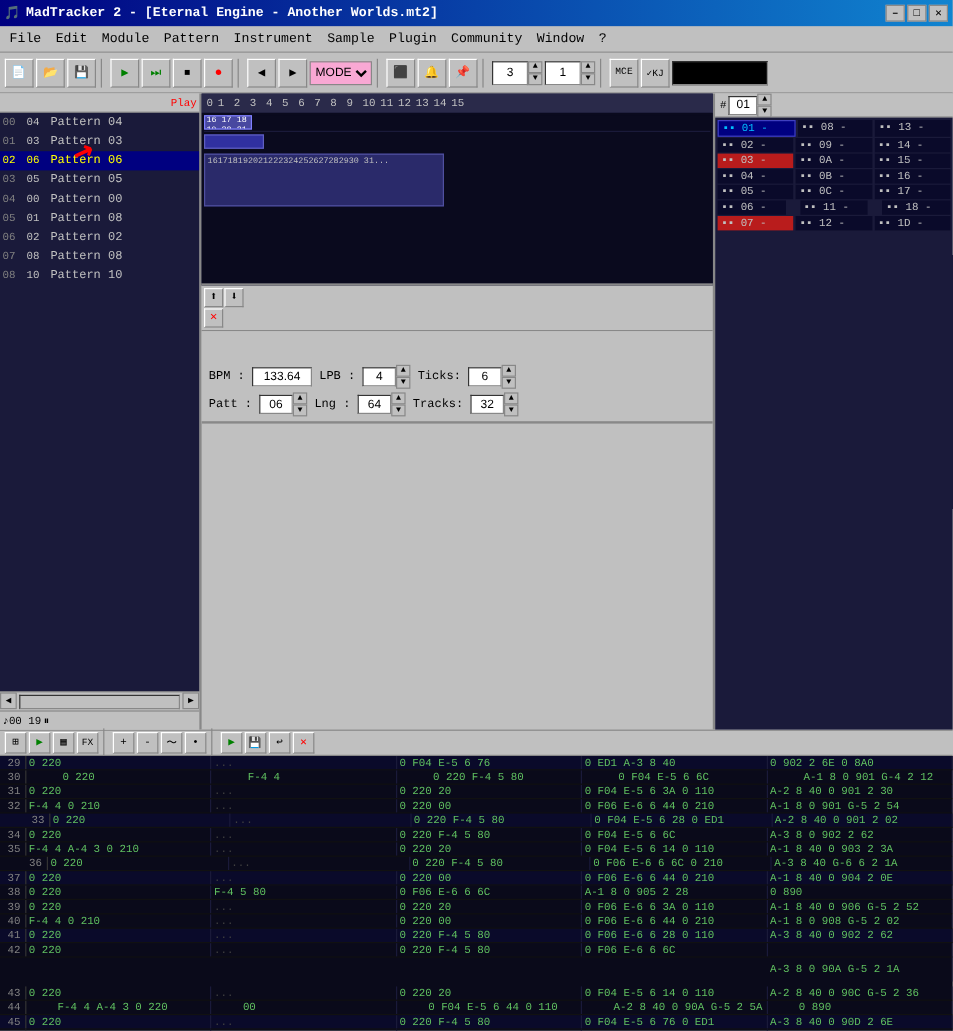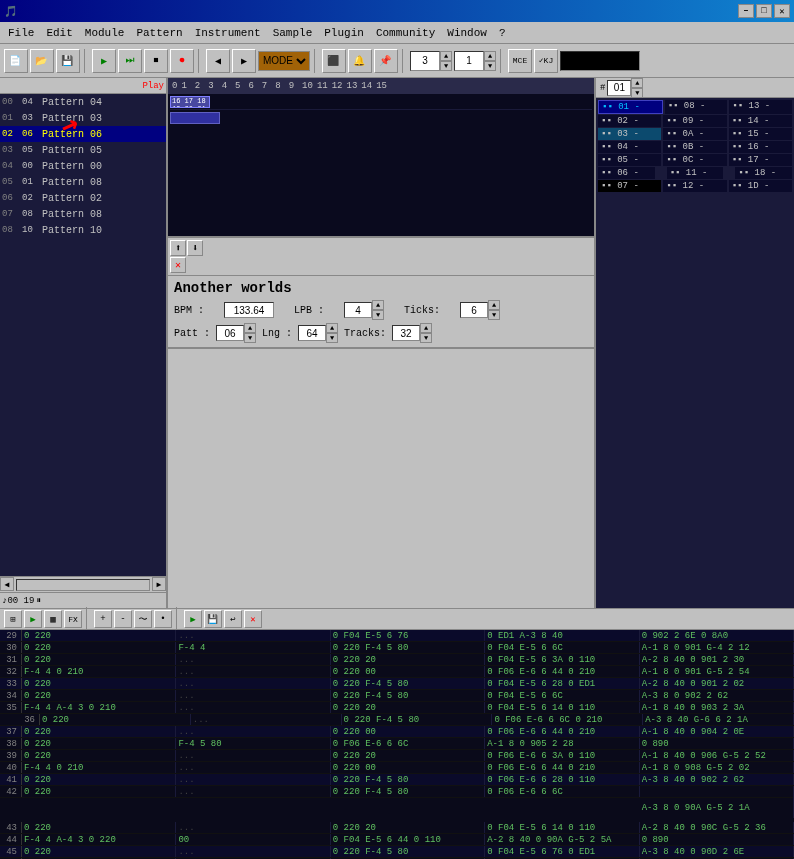--- a/index.html
+++ b/index.html
@@ -73,21 +73,21 @@
     .tb-separator { width: 4px; height: 24px; border-left: 1px solid #888; margin: 0 2px; }
     .tb-input {
       background: #000;
       color: #fff;
       border: 1px inset #888;
       height: 20px;
       font-size: 10px;
       padding: 0 2px;
     }
     .tb-dropdown {
-      background: #a16207;
+      background: #f9a8d4;
       border: 1px solid #888;
       height: 20px;
       font-size: 10px;
     }
     .spin-box {
       display: flex;
       align-items: center;
     }
     .spin-input {
       background: white;
@@ -208,20 +208,21 @@
       cursor: pointer;
       color: black;
     }
   </style>
 </head>
 <body>
 
 <div class="title-bar">
   <div class="title-bar-left">
     <span>🎵</span>
+    <span>MadTracker 2 - [Eternal Engine - Another Worlds.mt2]</span>
   </div>
   <div class="title-bar-right">
     <div class="title-btn">–</div>
     <div class="title-btn">□</div>
     <div class="title-btn">✕</div>
   </div>
 </div>
 
 <div class="menu-bar">
   <span class="menu-item">File</span>
@@ -375,40 +376,42 @@
       <div style="flex:1; position:relative; overflow:hidden; background:#0a0a1e;">
 
         <div style="position:absolute; top:2px; left:2px; right:2px; height:120px; background:#0a0a1e;">
 
           <div style="position:relative; height:14px; margin-bottom:2px; border-bottom:1px solid #1a1a3a;">
             <div style="position:absolute; left:0; width:40px; height:12px; background:#4848a0; border:1px solid #8080ff; font-size:7px; color:#fff; padding:0 1px; overflow:hidden;">16 17 18 19 20 21 22 23 24 25 26 27 28 29 30 31</div>
           </div>
           <div style="position:relative; height:14px; margin-bottom:2px;">
             <div style="position:absolute; left:0; width:50px; height:12px; background:#3030a0; border:1px solid #6060c0; font-size:7px; color:#fff; padding:0 1px; overflow:hidden;"></div>
           </div>
+          <div style="position:relative; height:50px;">
+            <div style="position:absolute; left:0; width:200px; height:44px; background:#2a2a6a; border:1px solid #5050a0; font-size:7px; color:#c0c0c0; padding:2px; overflow:hidden;">161718192021222324252627282930 31...</div>
+          </div>
         </div>
       </div>
     </div>
 
     <div style="display:flex; background:#c0c0c0; border-bottom:1px solid #888;">
       <div style="width:168px; display:flex; flex-direction:column; gap:1px; padding:2px;">
         <div style="display:flex; gap:1px;">
 
           <div class="small-btn" style="font-size:10px;">⬆</div>
           <div class="small-btn" style="font-size:10px;">⬇</div>
         </div>
         <div style="display:flex; gap:1px;">
           <div class="small-btn" style="font-size:10px; color:red;">✕</div>
         </div>
       </div>
     </div>
 
     <div style="background:#c0c0c0; padding:4px 6px; border-bottom:2px solid #888;">
-      <div class="song-title">Another worlds</div>
-      <div style="display:flex; gap:20px; align-items:center; font-size:10px; margin-bottom:3px;">
+      <div style="display:flex; gap:6px; align-items:center; font-size:10px; margin-bottom:3px;margin-top:24px;">
         <span>BPM :</span>
         <input class="param-input" type="text" style="width: 50px;" value="133.64">
         <span>LPB :</span>
         <div class="spin-box">
           <input class="param-input-sm" type="text" value="4" style="">
           <div class="spin-btns">
             <div class="spin-btn">▲</div>
             <div class="spin-btn">▼</div>
           </div>
         </div>
@@ -470,41 +473,41 @@
         <div style="flex:1; background:#000080; color:#00c0ff; font-size:9px; padding:1px 3px; border:1px solid #4040c0;">▪▪ 01 -</div>
         <div style="flex:1; color:#c0c0c0; font-size:9px; padding:1px 3px; background:#0a0a2a;">▪▪ 08 -</div>
         <div style="flex:1; color:#c0c0c0; font-size:9px; padding:1px 3px; background:#0a0a2a;">▪▪ 13 -</div>
       </div>
       <div style="display:flex; gap:2px; margin-bottom:1px;">
         <div style="flex:1; color:#c0c0c0; font-size:9px; padding:1px 3px; background:#0a0a2a;">▪▪ 02 -</div>
         <div style="flex:1; color:#c0c0c0; font-size:9px; padding:1px 3px; background:#0a0a2a;">▪▪ 09 -</div>
         <div style="flex:1; color:#c0c0c0; font-size:9px; padding:1px 3px; background:#0a0a2a;">▪▪ 14 -</div>
       </div>
       <div style="display:flex; gap:2px; margin-bottom:1px;">
-        <div style="flex:1; color:#c0c0c0; font-size:9px; padding:1px 3px; background:#0c4a6e;">▪▪ 03 -</div>
+        <div style="flex:1; color:#c0c0c0; font-size:9px; padding:1px 3px; background:#b91c1c;">▪▪ 03 -</div>
         <div style="flex:1; color:#c0c0c0; font-size:9px; padding:1px 3px; background:#0a0a2a;">▪▪ 0A -</div>
         <div style="flex:1; color:#c0c0c0; font-size:9px; padding:1px 3px; background:#0a0a2a;">▪▪ 15 -</div>
       </div>
       <div style="display:flex; gap:2px; margin-bottom:1px;">
         <div style="flex:1; color:#c0c0c0; font-size:9px; padding:1px 3px; background:#0a0a2a;">▪▪ 04 -</div>
         <div style="flex:1; color:#c0c0c0; font-size:9px; padding:1px 3px; background:#0a0a2a;">▪▪ 0B -</div>
         <div style="flex:1; color:#c0c0c0; font-size:9px; padding:1px 3px; background:#0a0a2a;">▪▪ 16 -</div>
       </div>
       <div style="display:flex; gap:2px; margin-bottom:1px;">
         <div style="flex:1; color:#c0c0c0; font-size:9px; padding:1px 3px; background:#0a0a2a;">▪▪ 05 -</div>
         <div style="flex:1; color:#c0c0c0; font-size:9px; padding:1px 3px; background:#0a0a2a;">▪▪ 0C -</div>
         <div style="flex:1; color:#c0c0c0; font-size:9px; padding:1px 3px; background:#0a0a2a;">▪▪ 17 -</div>
       </div>
       <div style="display:flex; gap:12px; margin-bottom:1px;">
         <div style="flex:1; color:#c0c0c0; font-size:9px; padding:1px 3px; background:#0a0a2a;">▪▪ 06 -</div>
         <div style="flex:1; color:#c0c0c0; font-size:9px; padding:1px 3px; background:#0a0a2a;">▪▪ 11 -</div>
         <div style="flex:1; color:#c0c0c0; font-size:9px; padding:1px 3px; background:#0a0a2a;">▪▪ 18 -</div>
       </div>
       <div style="display:flex; gap:2px; margin-bottom:1px;">
-        <div style="flex:1; color:#c0c0c0; font-size:9px; padding:1px 3px; background:#000000;">▪▪ 07 -</div>
+        <div style="flex:1; color:#c0c0c0; font-size:9px; padding:1px 3px; background:#b91c1c;">▪▪ 07 -</div>
         <div style="flex:1; color:#c0c0c0; font-size:9px; padding:1px 3px; background:#0a0a2a;">▪▪ 12 -</div>
         <div style="flex:1; color:#c0c0c0; font-size:9px; padding:1px 3px; background:#0a0a2a;">▪▪ 1D -</div>
       </div>
     </div>
   </div>
 
 </div>
 
 <div class="bottom-toolbar">
   <div class="bt-btn">⊞</div>
@@ -530,21 +533,21 @@
 
     <div id="pattern-rows">
         <div style="display: flex; height: 12px; border-bottom: 1px solid rgb(17, 17, 17); background: rgb(10, 10, 42);">
           <div style="width: 22px; text-align: right; padding-right: 4px; color: rgb(128, 128, 128); font-size: 9px; border-right: 1px solid rgb(51, 51, 51); flex-shrink: 0; line-height: 12px;">29</div>
           <div style="flex: 1 1 0%; padding: 0px 2px; border-right: 1px solid rgb(26, 26, 58); font-size: 9px; white-space: nowrap; overflow: hidden; line-height: 12px; color: rgb(96, 192, 96);"> 0 220</div>
           <div style="flex: 1 1 0%; padding: 0px 2px; border-right: 1px solid rgb(26, 26, 58); font-size: 9px; white-space: nowrap; overflow: hidden; line-height: 12px; color: rgb(64, 64, 64);">...</div>
           <div style="flex: 1 1 0%; padding: 0px 2px; border-right: 1px solid rgb(26, 26, 58); font-size: 9px; white-space: nowrap; overflow: hidden; line-height: 12px; color: rgb(96, 192, 96);"> 0 F04 E-5 6 76</div>
           <div style="flex: 1 1 0%; padding: 0px 2px; border-right: 1px solid rgb(26, 26, 58); font-size: 9px; white-space: nowrap; overflow: hidden; line-height: 12px; color: rgb(96, 192, 96);"> 0 ED1 A-3 8 40</div>
           <div style="flex: 1 1 0%; padding: 0px 2px; border-right: 1px solid rgb(26, 26, 58); font-size: 9px; white-space: nowrap; overflow: hidden; line-height: 12px; color: rgb(96, 192, 96);"> 0 902 2 6E  0 8A0</div>
         </div>
-        <div style="display: flex; height: 12px; border-bottom: 1px solid rgb(17, 17, 17);">
+        <div style="display: flex; height: 12px; border-bottom: 1px solid rgb(17, 17, 17); gap: 28px;">
           <div style="width: 22px; text-align: right; padding-right: 4px; color: rgb(128, 128, 128); font-size: 9px; border-right: 1px solid rgb(51, 51, 51); flex-shrink: 0; line-height: 12px;">30</div>
           <div style="flex: 1 1 0%; padding: 0px 2px; border-right: 1px solid rgb(26, 26, 58); font-size: 9px; white-space: nowrap; overflow: hidden; line-height: 12px; color: rgb(96, 192, 96);"> 0 220</div>
           <div style="flex: 1 1 0%; padding: 0px 2px; border-right: 1px solid rgb(26, 26, 58); font-size: 9px; white-space: nowrap; overflow: hidden; line-height: 12px; color: rgb(96, 192, 96);">F-4 4</div>
           <div style="flex: 1 1 0%; padding: 0px 2px; border-right: 1px solid rgb(26, 26, 58); font-size: 9px; white-space: nowrap; overflow: hidden; line-height: 12px; color: rgb(96, 192, 96);"> 0 220 F-4 5 80</div>
           <div style="flex: 1 1 0%; padding: 0px 2px; border-right: 1px solid rgb(26, 26, 58); font-size: 9px; white-space: nowrap; overflow: hidden; line-height: 12px; color: rgb(96, 192, 96);"> 0 F04 E-5 6 6C</div>
           <div style="flex: 1 1 0%; padding: 0px 2px; border-right: 1px solid rgb(26, 26, 58); font-size: 9px; white-space: nowrap; overflow: hidden; line-height: 12px; color: rgb(96, 192, 96);">A-1 8  0 901 G-4 2 12</div>
         </div>
         <div style="display: flex; height: 12px; border-bottom: 1px solid rgb(17, 17, 17);">
           <div style="width: 22px; text-align: right; padding-right: 4px; color: rgb(128, 128, 128); font-size: 9px; border-right: 1px solid rgb(51, 51, 51); flex-shrink: 0; line-height: 12px;">31</div>
           <div style="flex: 1 1 0%; padding: 0px 2px; border-right: 1px solid rgb(26, 26, 58); font-size: 9px; white-space: nowrap; overflow: hidden; line-height: 12px; color: rgb(96, 192, 96);"> 0 220</div>
@@ -555,21 +558,21 @@
         </div>
         <div style="display: flex; height: 12px; border-bottom: 1px solid rgb(17, 17, 17);">
           <div style="width: 22px; text-align: right; padding-right: 4px; color: rgb(128, 128, 128); font-size: 9px; border-right: 1px solid rgb(51, 51, 51); flex-shrink: 0; line-height: 12px;">32</div>
           <div style="flex: 1 1 0%; padding: 0px 2px; border-right: 1px solid rgb(26, 26, 58); font-size: 9px; white-space: nowrap; overflow: hidden; line-height: 12px; color: rgb(96, 192, 96);">F-4 4 0 210</div>
           <div style="flex: 1 1 0%; padding: 0px 2px; border-right: 1px solid rgb(26, 26, 58); font-size: 9px; white-space: nowrap; overflow: hidden; line-height: 12px; color: rgb(64, 64, 64);">...</div>
           <div style="flex: 1 1 0%; padding: 0px 2px; border-right: 1px solid rgb(26, 26, 58); font-size: 9px; white-space: nowrap; overflow: hidden; line-height: 12px; color: rgb(96, 192, 96);"> 0 220   00</div>
           <div style="flex: 1 1 0%; padding: 0px 2px; border-right: 1px solid rgb(26, 26, 58); font-size: 9px; white-space: nowrap; overflow: hidden; line-height: 12px; color: rgb(96, 192, 96);"> 0 F06 E-6 6 44 0 210</div>
           <div style="flex: 1 1 0%; padding: 0px 2px; border-right: 1px solid rgb(26, 26, 58); font-size: 9px; white-space: nowrap; overflow: hidden; line-height: 12px; color: rgb(96, 192, 96);">A-1 8  0 901 G-5 2 54</div>
         </div>
         <div style="display: flex; height: 12px; border-bottom: 1px solid rgb(17, 17, 17); background: rgb(10, 10, 42);">
-          <div style="width: 22px; text-align: right; padding-right: 4px; color: rgb(128, 128, 128); font-size: 9px; border-right: 1px solid rgb(51, 51, 51); flex-shrink: 0; line-height: 12px;">33</div>
+          <div style="width: 42px; text-align: right; padding-right: 4px; color: rgb(128, 128, 128); font-size: 9px; border-right: 1px solid rgb(51, 51, 51); flex-shrink: 0; line-height: 12px;">33</div>
           <div style="flex: 1 1 0%; padding: 0px 2px; border-right: 1px solid rgb(26, 26, 58); font-size: 9px; white-space: nowrap; overflow: hidden; line-height: 12px; color: rgb(96, 192, 96);"> 0 220</div>
           <div style="flex: 1 1 0%; padding: 0px 2px; border-right: 1px solid rgb(26, 26, 58); font-size: 9px; white-space: nowrap; overflow: hidden; line-height: 12px; color: rgb(64, 64, 64);">...</div>
           <div style="flex: 1 1 0%; padding: 0px 2px; border-right: 1px solid rgb(26, 26, 58); font-size: 9px; white-space: nowrap; overflow: hidden; line-height: 12px; color: rgb(96, 192, 96);"> 0 220 F-4 5 80</div>
           <div style="flex: 1 1 0%; padding: 0px 2px; border-right: 1px solid rgb(26, 26, 58); font-size: 9px; white-space: nowrap; overflow: hidden; line-height: 12px; color: rgb(96, 192, 96);"> 0 F04 E-5 6 28 0 ED1</div>
           <div style="flex: 1 1 0%; padding: 0px 2px; border-right: 1px solid rgb(26, 26, 58); font-size: 9px; white-space: nowrap; overflow: hidden; line-height: 12px; color: rgb(96, 192, 96);">A-2 8 40 0 901 2 02</div>
         </div>
         <div style="display: flex; height: 12px; border-bottom: 1px solid rgb(17, 17, 17);">
           <div style="width: 22px; text-align: right; padding-right: 4px; color: rgb(128, 128, 128); font-size: 9px; border-right: 1px solid rgb(51, 51, 51); flex-shrink: 0; line-height: 12px;">34</div>
           <div style="flex: 1 1 0%; padding: 0px 2px; border-right: 1px solid rgb(26, 26, 58); font-size: 9px; white-space: nowrap; overflow: hidden; line-height: 12px; color: rgb(96, 192, 96);"> 0 220</div>
           <div style="flex: 1 1 0%; padding: 0px 2px; border-right: 1px solid rgb(26, 26, 58); font-size: 9px; white-space: nowrap; overflow: hidden; line-height: 12px; color: rgb(64, 64, 64);">...</div>
@@ -642,21 +645,21 @@
           <div style="flex: 1 1 0%; padding: 16px 2px; border-right: 1px solid rgb(26, 26, 58); font-size: 9px; white-space: nowrap; overflow: hidden; line-height: 12px; color: rgb(96, 192, 96);">A-3 8  0 90A G-5 2 1A</div>
         </div>
         <div style="display: flex; height: 12px; border-bottom: 1px solid rgb(17, 17, 17); margin-top: 24px;">
           <div style="width: 22px; text-align: right; padding-right: 4px; color: rgb(128, 128, 128); font-size: 9px; border-right: 1px solid rgb(51, 51, 51); flex-shrink: 0; line-height: 12px;">43</div>
           <div style="flex: 1 1 0%; padding: 0px 2px; border-right: 1px solid rgb(26, 26, 58); font-size: 9px; white-space: nowrap; overflow: hidden; line-height: 12px; color: rgb(96, 192, 96);"> 0 220</div>
           <div style="flex: 1 1 0%; padding: 0px 2px; border-right: 1px solid rgb(26, 26, 58); font-size: 9px; white-space: nowrap; overflow: hidden; line-height: 12px; color: rgb(64, 64, 64);">...</div>
           <div style="flex: 1 1 0%; padding: 0px 2px; border-right: 1px solid rgb(26, 26, 58); font-size: 9px; white-space: nowrap; overflow: hidden; line-height: 12px; color: rgb(96, 192, 96);"> 0 220   20</div>
           <div style="flex: 1 1 0%; padding: 0px 2px; border-right: 1px solid rgb(26, 26, 58); font-size: 9px; white-space: nowrap; overflow: hidden; line-height: 12px; color: rgb(96, 192, 96);"> 0 F04 E-5 6 14 0 110</div>
           <div style="flex: 1 1 0%; padding: 0px 2px; border-right: 1px solid rgb(26, 26, 58); font-size: 9px; white-space: nowrap; overflow: hidden; line-height: 12px; color: rgb(96, 192, 96); font-family: Liberation Mono, monospace;">A-2 8 40 0 90C G-5 2 36</div>
         </div>
-        <div style="display: flex; height: 12px; border-bottom: 1px solid rgb(17, 17, 17);">
+        <div style="display: flex; height: 12px; border-bottom: 1px solid rgb(17, 17, 17); gap: 24px;">
           <div style="width: 22px; text-align: right; padding-right: 4px; color: rgb(128, 128, 128); font-size: 9px; border-right: 1px solid rgb(51, 51, 51); flex-shrink: 0; line-height: 12px;">44</div>
           <div style="flex: 1 1 0%; padding: 0px 2px; border-right: 1px solid rgb(26, 26, 58); font-size: 9px; white-space: nowrap; overflow: hidden; line-height: 12px; color: rgb(96, 192, 96);">F-4 4 A-4 3 0 220</div>
           <div style="flex: 1 1 0%; padding: 0px 2px; border-right: 1px solid rgb(26, 26, 58); font-size: 9px; white-space: nowrap; overflow: hidden; line-height: 12px; color: rgb(96, 192, 96);">  00</div>
           <div style="flex: 1 1 0%; padding: 0px 2px; border-right: 1px solid rgb(26, 26, 58); font-size: 9px; white-space: nowrap; overflow: hidden; line-height: 12px; color: rgb(96, 192, 96);"> 0 F04 E-5 6 44 0 110</div>
           <div style="flex: 1 1 0%; padding: 0px 2px; border-right: 1px solid rgb(26, 26, 58); font-size: 9px; white-space: nowrap; overflow: hidden; line-height: 12px; color: rgb(96, 192, 96);">A-2 8 40 0 90A G-5 2 5A</div>
           <div style="flex: 1 1 0%; padding: 0px 2px; border-right: 1px solid rgb(26, 26, 58); font-size: 9px; white-space: nowrap; overflow: hidden; line-height: 12px; color: rgb(96, 192, 96);">   0 890</div>
         </div>
         <div style="display: flex; height: 12px; border-bottom: 1px solid rgb(17, 17, 17); background: rgb(10, 10, 42);">
           <div style="width: 22px; text-align: right; padding-right: 4px; color: rgb(128, 128, 128); font-size: 9px; border-right: 1px solid rgb(51, 51, 51); flex-shrink: 0; line-height: 12px;">45</div>
           <div style="flex: 1 1 0%; padding: 0px 2px; border-right: 1px solid rgb(26, 26, 58); font-size: 9px; white-space: nowrap; overflow: hidden; line-height: 12px; color: rgb(96, 192, 96);"> 0 220</div>

